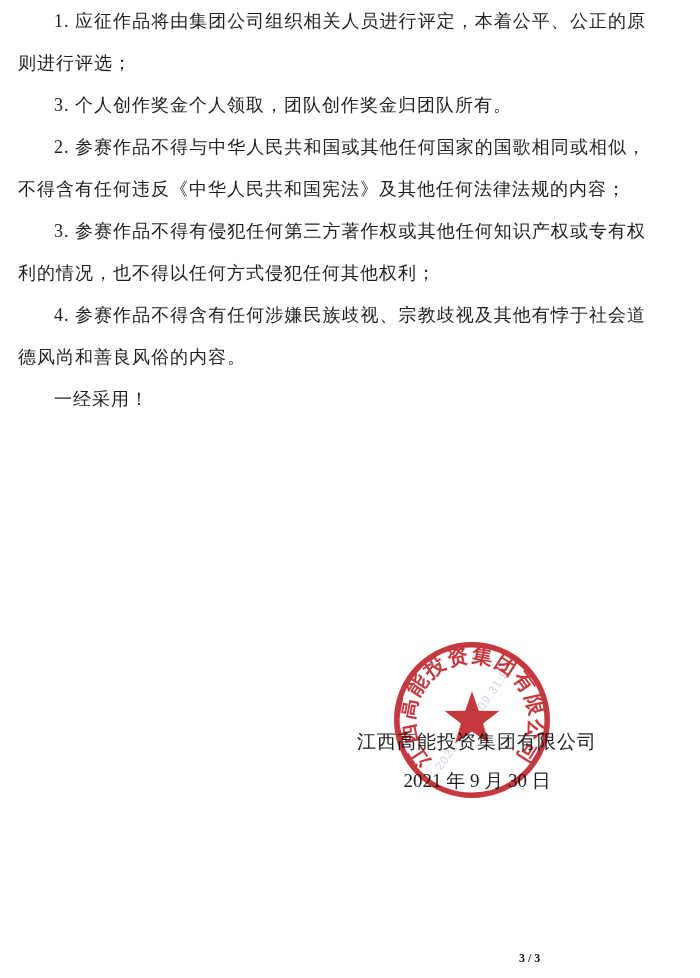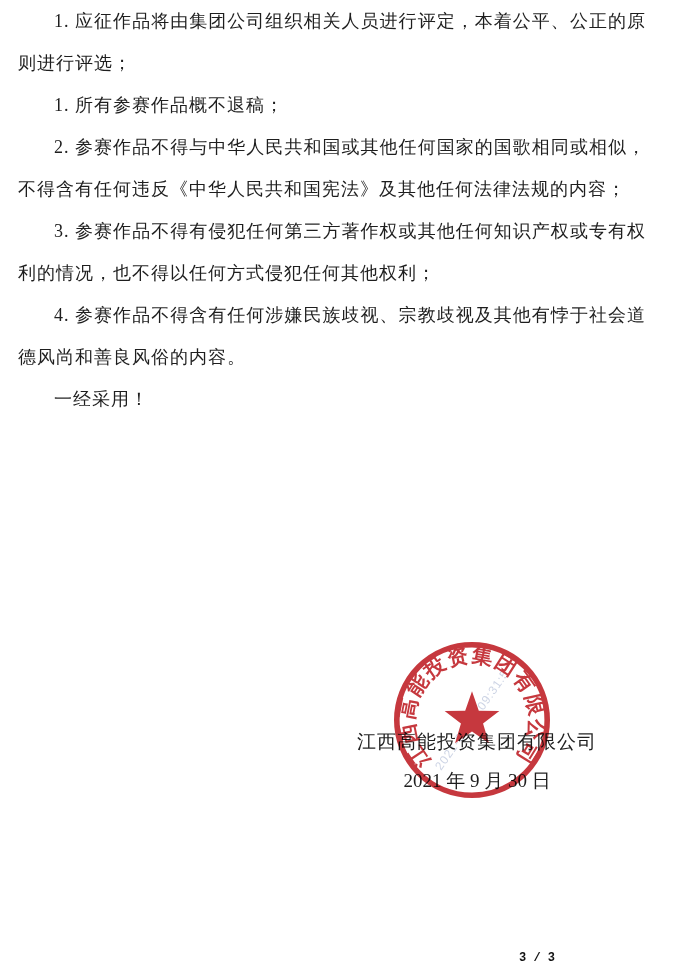--- a/index.html
+++ b/index.html
@@ -83,32 +83,32 @@
     letter-spacing: 1px;
     font-family: "Liberation Sans", "DejaVu Sans", sans-serif;
     text-anchor: middle;
   }
   .footer {
     position: absolute;
     left: 519px;
     top: 951px;
     font-size: 12px;
     font-weight: bold;
-    font-family: Liberation Mono, monospace;
+    font-family: Liberation Serif, serif;
     color: #111;
   }
 </style>
 </head>
 <body>
 
 <div class="page">
 
   <div class="content">
       <p>1. 应征作品将由集团公司组织相关人员进行评定，本着公平、公正的原则进行评选；</p>
-      <p>1. 所有参赛作品概不退稿；</p>
+      <p>3. 个人创作奖金个人领取，团队创作奖金归团队所有。</p>
       <p>2. 参赛作品不得与中华人民共和国或其他任何国家的国歌相同或相似，不得含有任何违反《中华人民共和国宪法》及其他任何法律法规的内容；</p>
       <p>3. 参赛作品不得有侵犯任何第三方著作权或其他任何知识产权或专有权利的情况，也不得以任何方式侵犯任何其他权利；</p>
       <p>4. 参赛作品不得含有任何涉嫌民族歧视、宗教歧视及其他有悖于社会道德风尚和善良风俗的内容。</p>
       <p>一经采用！</p>
     </div>
 
   <div class="signature">
     <div class="company">江西高能投资集团有限公司</div>
     <div class="date">2021 年 9 月 30 日</div>
   </div>

